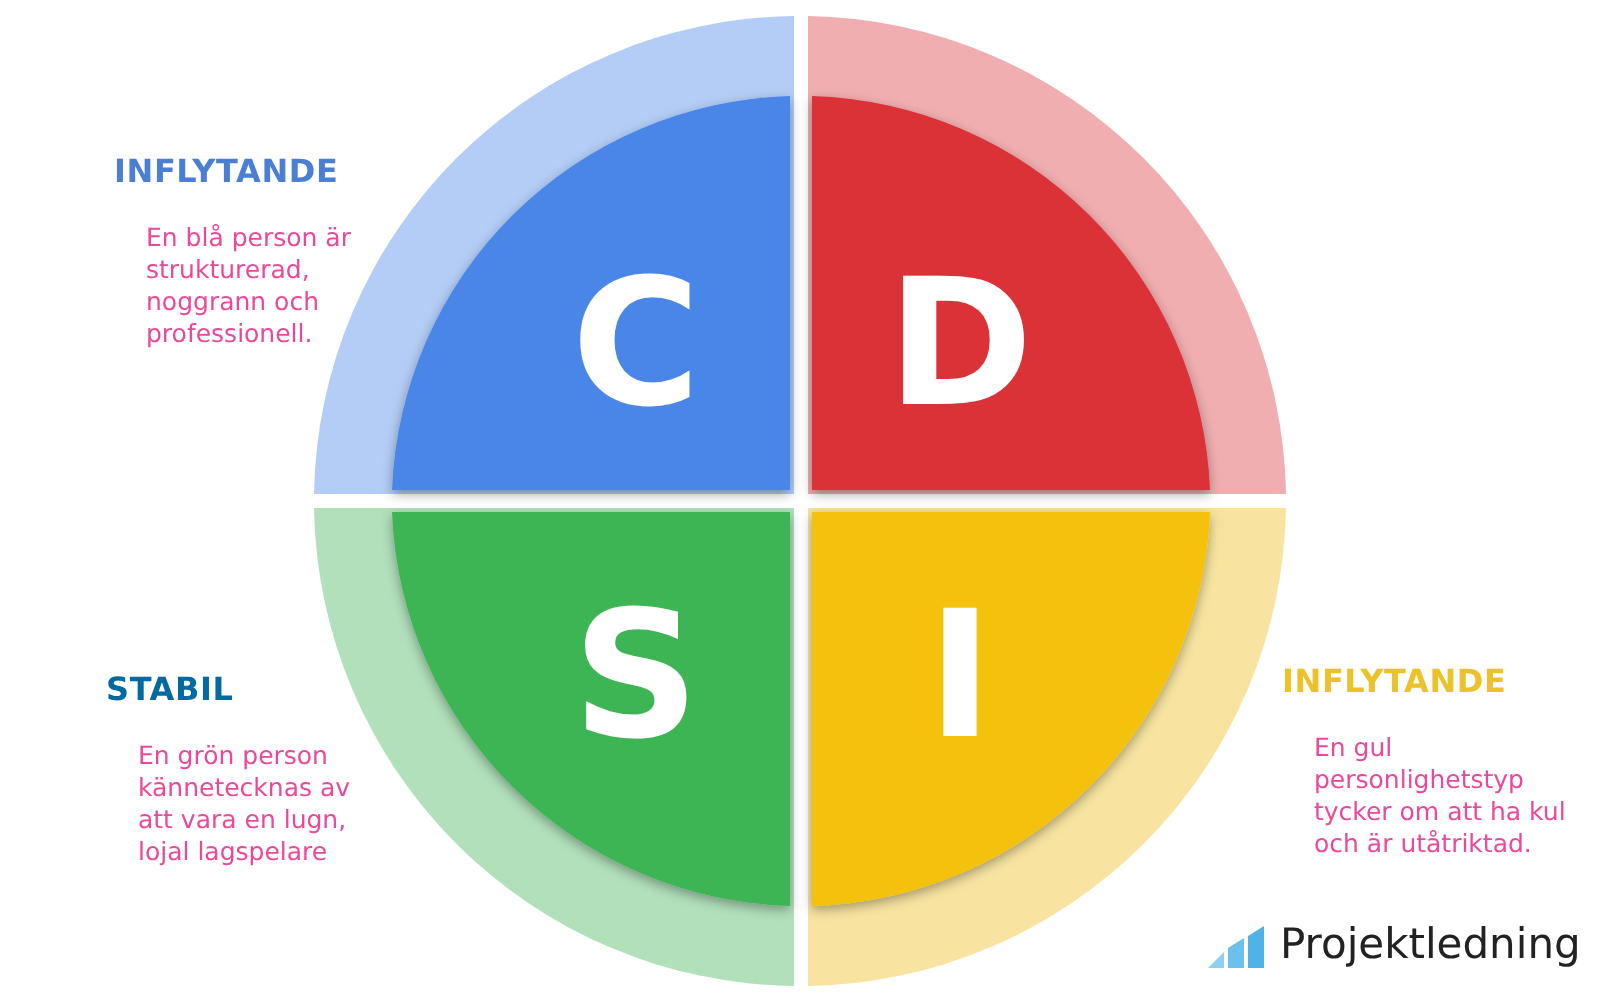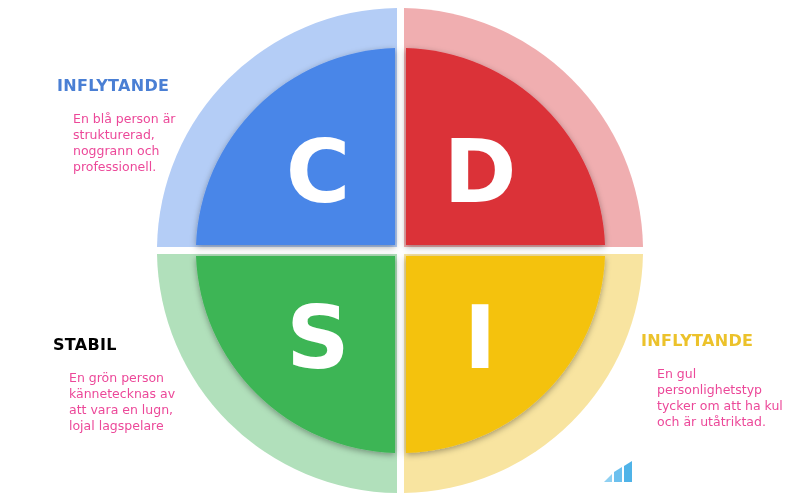--- a/index.html
+++ b/index.html
@@ -47,33 +47,34 @@
 <div class="block" id="b-c">
   <h2 style="color:#4a7fd4">INFLYTANDE</h2>
   <p>En blå person är
 strukturerad,
 noggrann och
 professionell.</p>
 </div>
 <div class="block" id="b-d">
 </div>
 <div class="block" id="b-s">
-  <h2 style="color:#000000">STABIL</h2>
+  <h2 style="color:#0369a1">STABIL</h2>
   <p>En grön person
 kännetecknas av
 att vara en lugn,
 lojal lagspelare</p>
 </div>
 <div class="block" id="b-i">
   <h2 style="color:#ecc22b">INFLYTANDE</h2>
   <p>En gul
 personlighetstyp
 tycker om att ha kul
 och är utåtriktad.</p>
 </div>
 
 <div id="logo">
   <svg width="34" height="22" viewBox="0 0 34 22">
     <path d="M0,22 L8,14 L8,22 Z" fill="#8fd0f2"></path>
     <path d="M10,22 L10,12 L18,7 L18,22 Z" fill="#6cc0ee"></path>
     <path d="M20,22 L20,6 L28,1 L28,22 Z" fill="#4fb3e8"></path>
   </svg>
+  <span>Projektledning</span>
 </div>
 
 </body></html>

